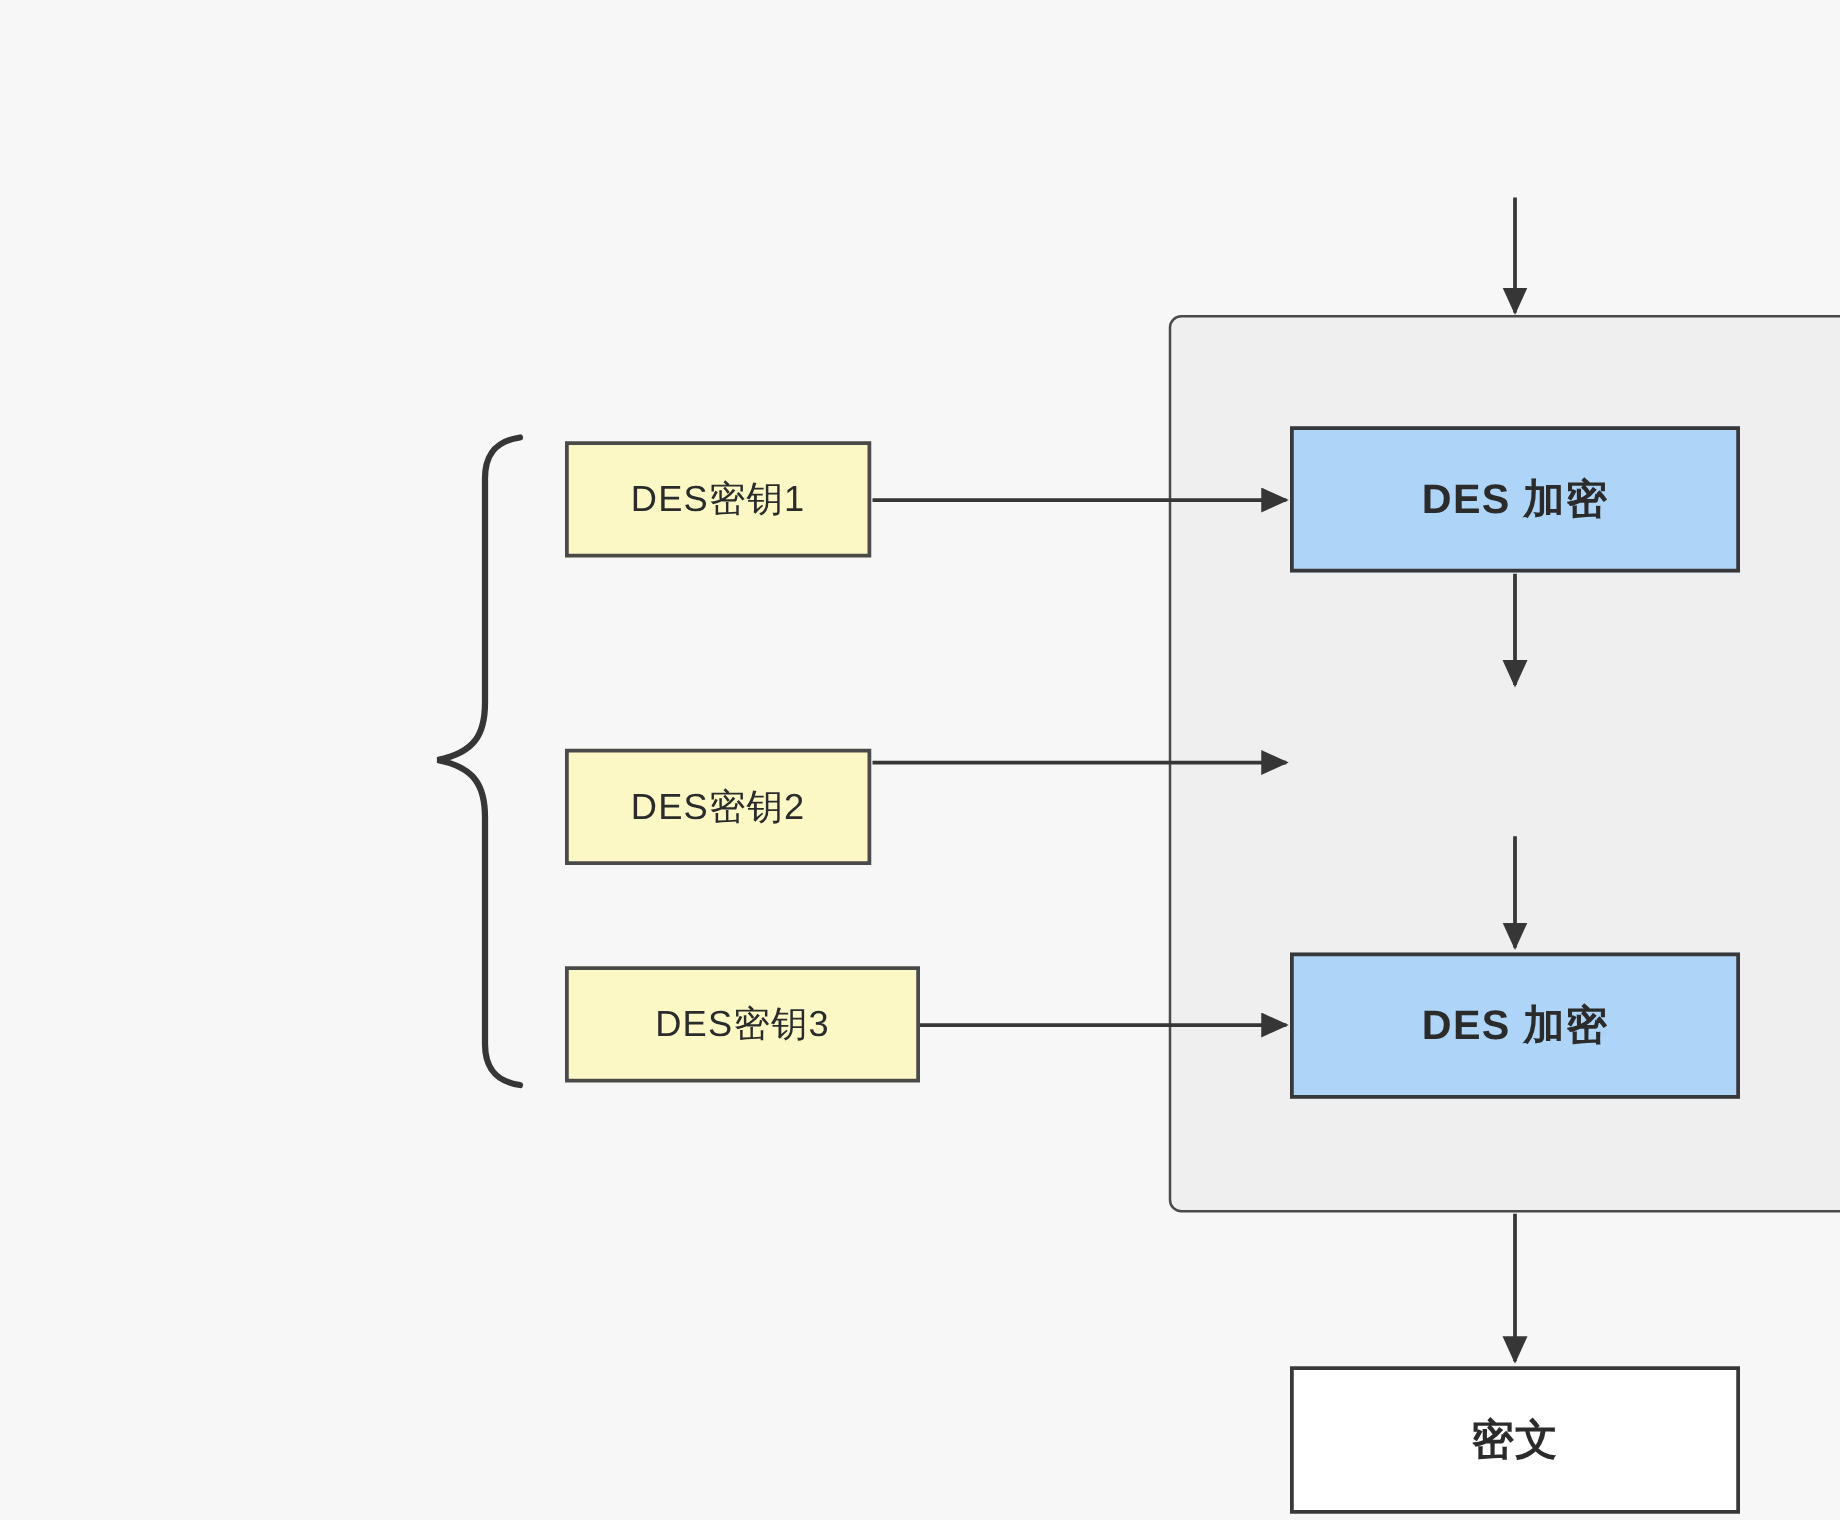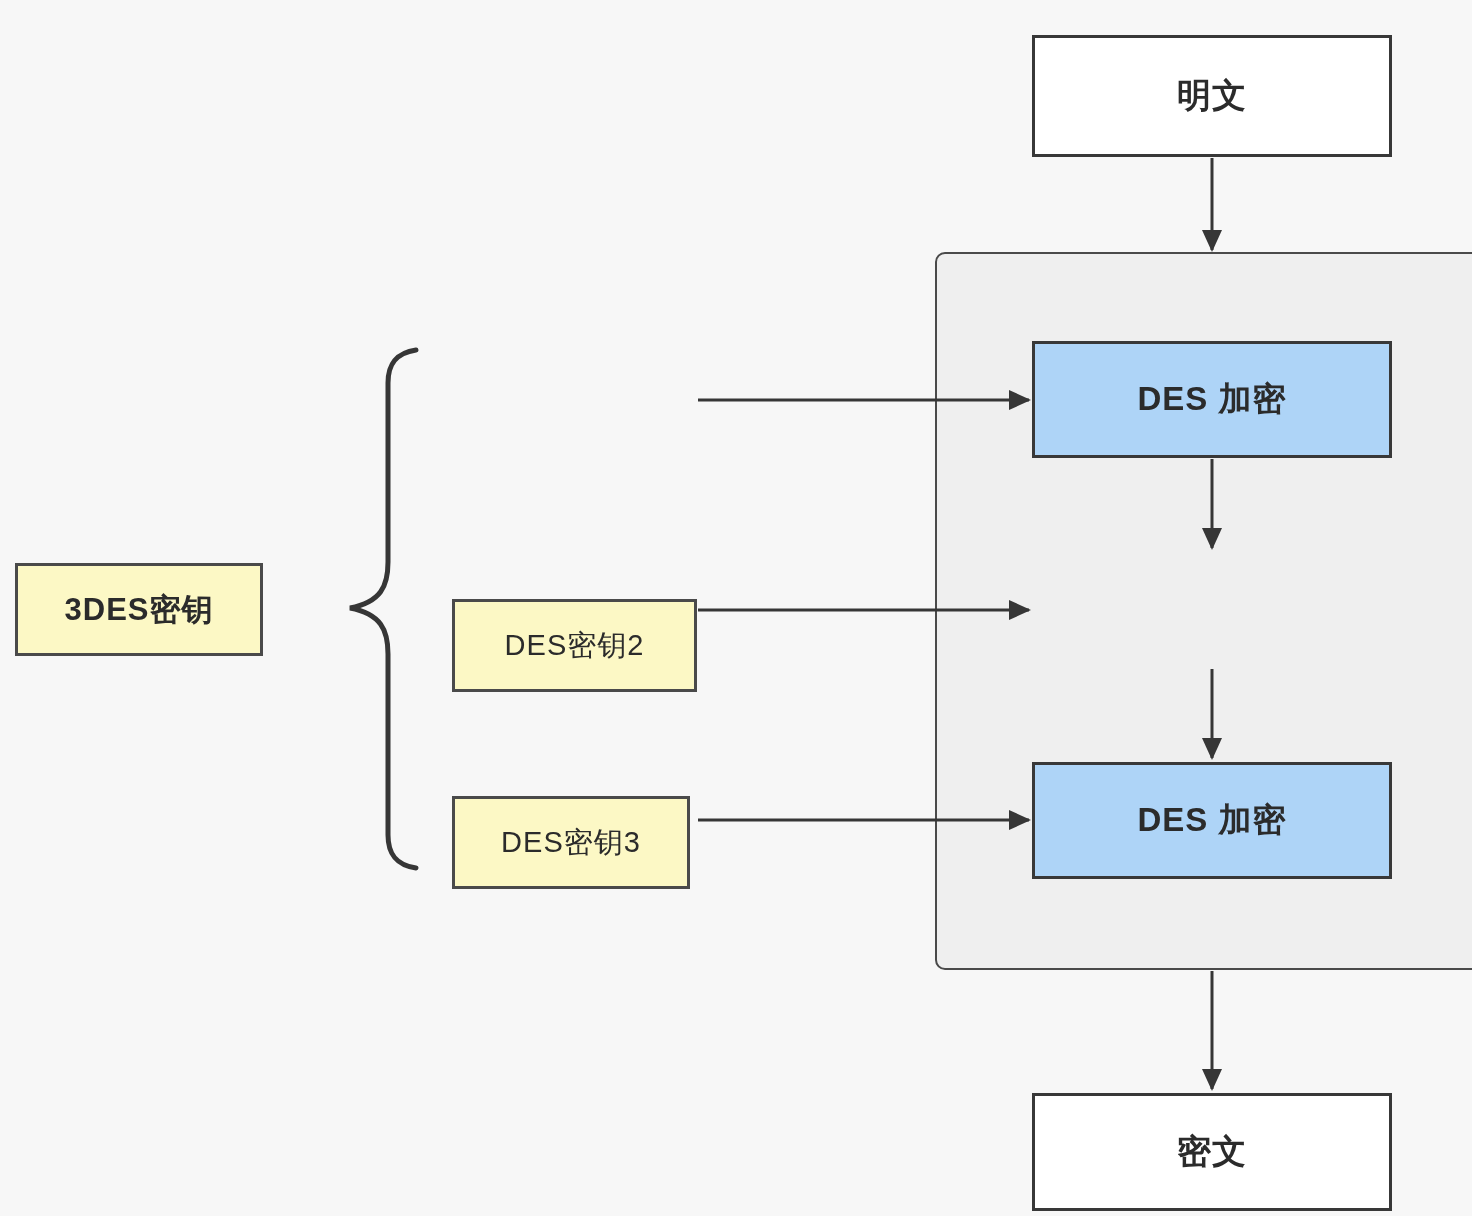--- a/index.html
+++ b/index.html
@@ -59,21 +59,21 @@
     border: 2px solid var(--container-border, #4a4a4a);
     border-radius: 10px;
   }
   #plaintext-node  { left: 1032px; top: 35px;   width: 360px; height: 122px; }
   #step-0          { left: 1032px; top: 341px;  width: 360px; height: 117px; }
   #step-1          { left: 1032px; top: 552px;  width: 360px; height: 117px; }
   #step-2          { left: 1032px; top: 762px;  width: 360px; height: 117px; }
   #ciphertext-node { left: 1032px; top: 1093px; width: 360px; height: 118px; }
   #key-0           { left: 452px;  top: 353px;  width: 245px; height: 93px; }
   #key-1           { left: 452px;  top: 563px;  width: 245px; height: 93px; margin-top: 36px; }
-  #key-2           { left: 452px;  top: 796px;  width: 238px; height: 93px; text-align: right; }
+  #key-2           { left: 452px;  top: 773px;  width: 284px; height: 93px; text-align: right; }
   #master-key-node { left: 15px;   top: 563px;  width: 248px; height: 93px; }
 
   svg.connector-layer {
     position: absolute;
     left: 0;
     top: 0;
     width: 1472px;
     height: 1216px;
     pointer-events: none;
   }
@@ -118,41 +118,38 @@
 
     <path class="brace" d="M 416 350
              C 396 353, 388 364, 388 383
              L 388 562
              C 388 586, 381 602, 350 608
              C 381 614, 388 630, 388 654
              L 388 835
              C 388 854, 396 865, 416 868"></path>
   </svg>
 
-  <div class="node plain-node" id="plaintext-node">
-    <span>明文</span>
-  </div>
 
   <div class="node process-node" id="step-0">
     <span>DES 加密</span>
   </div>
 
 
   <div class="node process-node" id="step-2">
     <span>DES 加密</span>
   </div>
 
   <div class="node plain-node" id="ciphertext-node">
     <span>密文</span>
   </div>
 
-  <div class="node master-key-node" id="master-key-node">
-    <span>3DES密钥</span>
+
+  <div class="node key-node" id="key-0">
+    <span>DES密钥1</span>
   </div>
-
 
   <div class="node key-node" id="key-1">
     <span>DES密钥2</span>
   </div>
 
   <div class="node key-node" id="key-2">
     <span>DES密钥3</span>
   </div>
 
 </div>

